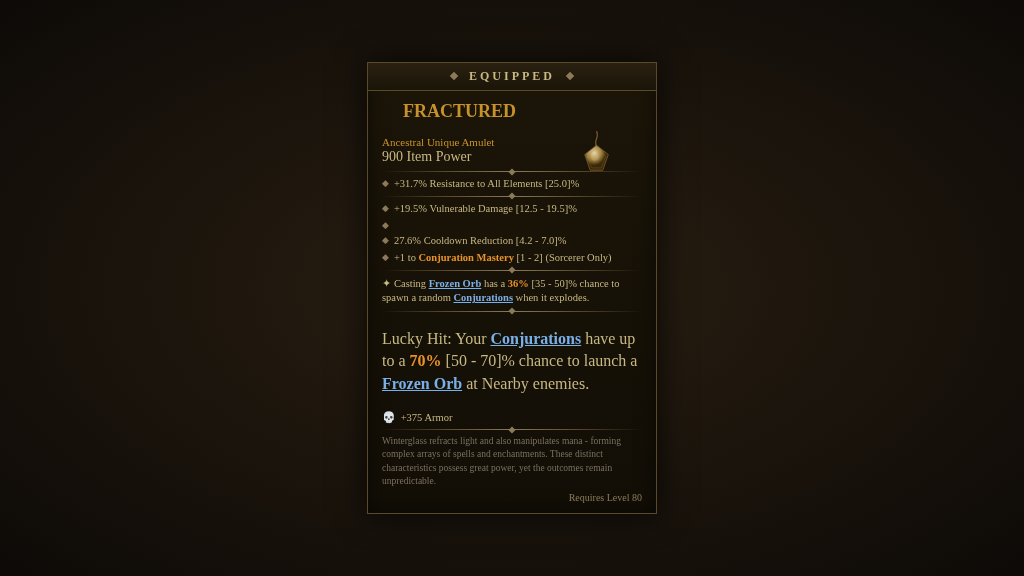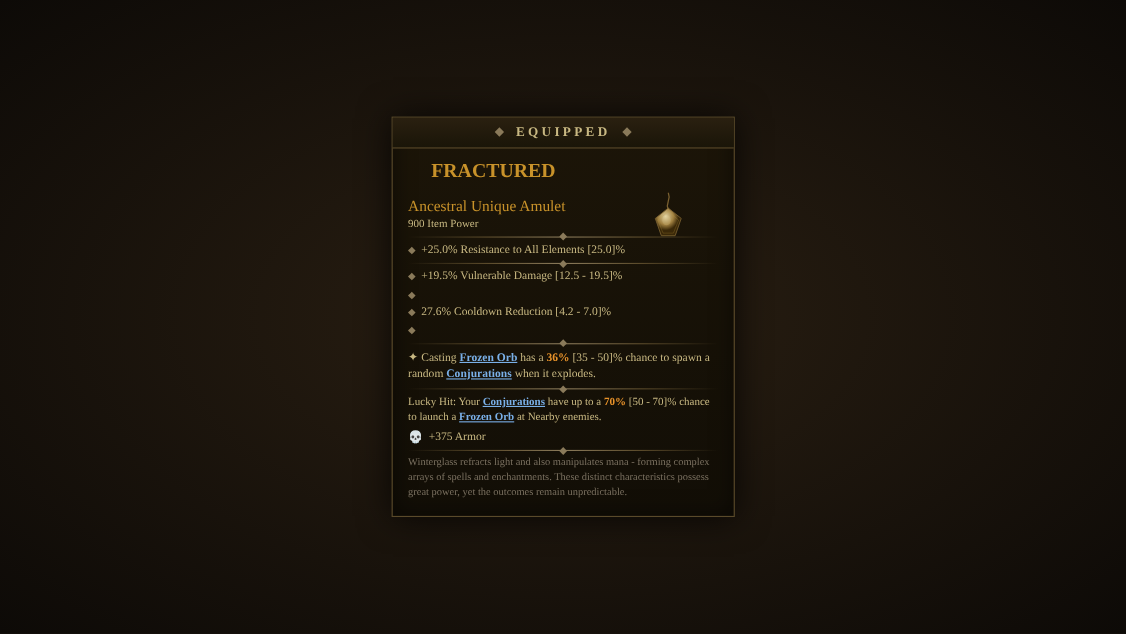--- a/index.html
+++ b/index.html
@@ -17,21 +17,21 @@
 
     .bg-overlay {
       position: absolute;
       inset: 0;
       background: radial-gradient(ellipse at center, #2a1f12 0%, #0d0a07 100%);
     }
 
     .panel-container {
       position: relative;
       z-index: 1;
-      width: 312px;
+      width: 290px;
       background: linear-gradient(180deg, #1c1508 0%, #120e06 100%);
       border: 1px solid #5a4a2a;
       box-shadow: 0 0 30px rgba(0,0,0,0.8), inset 0 0 20px rgba(0,0,0,0.5);
     }
 
     .panel-header {
       background: linear-gradient(180deg, #2a2010 0%, #1a1508 100%);
       border-bottom: 1px solid #5a4a2a;
       padding: 6px 12px;
       display: flex;
@@ -81,28 +81,28 @@
       height: 55px;
     }
 
     .item-icon svg {
       width: 100%;
       height: 100%;
     }
 
     .item-type {
       color: #c8922a;
-      font-size: 14px;
+      font-size: 11px;
       margin-bottom: 1px;
       margin-top: 14px;
     }
 
     .item-power {
       color: #c8b882;
-      font-size: 10px;
+      font-size: 14px;
       margin-bottom: 6px;
     }
 
     .divider {
       height: 1px;
       background: linear-gradient(90deg, transparent, #5a4a2a, #8a7a5a, #5a4a2a, transparent);
       margin: 5px 0;
       position: relative;
     }
 
@@ -159,22 +159,22 @@
     }
 
     .special-ability {
       margin: 4px 0;
       font-size: 10.5px;
       line-height: 1.4;
       color: #c8b882;
     }
 
     .lucky-hit-section {
-      margin: 4px 0;
-      font-size: 10px;
+      margin: 16px 0;
+      font-size: 16px;
       line-height: 1.4;
       color: #c8b882;
     }
 
     .armor-line {
       display: flex;
       align-items: center;
       gap: 5px;
       margin: 4px 0;
       font-size: 10.5px;
@@ -246,21 +246,21 @@
     <div class="item-type">Ancestral Unique Amulet</div>
     <div class="item-power">900 Item Power</div>
 
     <div class="divider">
       <div class="divider-diamond"></div>
     </div>
 
     <ul class="stat-list">
       <li class="stat-item">
         <span class="stat-bullet">◆</span>
-        <span class="stat-text">+25.0% Resistance to All Elements [25.0]%</span>
+        <span class="stat-text">+31.7% Resistance to All Elements [25.0]%</span>
       </li>
     </ul>
 
     <div class="divider">
       <div class="divider-diamond"></div>
     </div>
 
     <ul class="stat-list">
       <li class="stat-item">
         <span class="stat-bullet">◆</span>
@@ -268,20 +268,21 @@
       </li>
       <li class="stat-item">
         <span class="stat-bullet">◆</span>
       </li>
       <li class="stat-item">
         <span class="stat-bullet">◆</span>
         <span class="stat-text">27.6% Cooldown Reduction [4.2 - 7.0]%</span>
       </li>
       <li class="stat-item">
         <span class="stat-bullet">◆</span>
+        <span class="stat-text">+1 to <span class="highlight-orange">Conjuration Mastery</span> [1 - 2] (Sorcerer Only)</span>
       </li>
     </ul>
 
     <div class="divider">
       <div class="divider-diamond"></div>
     </div>
 
     <div class="special-ability">
       <span class="stat-bullet star">✦ </span>Casting <span class="highlight-blue">Frozen Orb</span> has a <span class="highlight-orange">36%</span> [35 - 50]% chance to spawn a random <span class="highlight-blue">Conjurations</span> when it explodes.
     </div>
@@ -298,15 +299,16 @@
       <span class="skull-icon">💀</span>
       <span>+375 Armor</span>
     </div>
 
     <div class="divider">
       <div class="divider-diamond"></div>
     </div>
 
     <div class="flavor-text">Winterglass refracts light and also manipulates mana - forming complex arrays of spells and enchantments. These distinct characteristics possess great power, yet the outcomes remain unpredictable.</div>
 
+    <div class="requires-level">Requires Level 80</div>
 
   </div>
 </div>
 
 </body></html>

